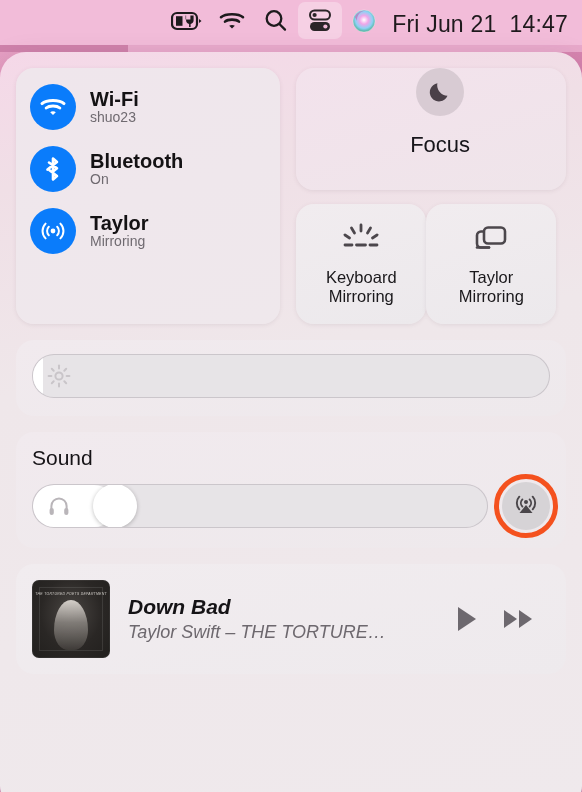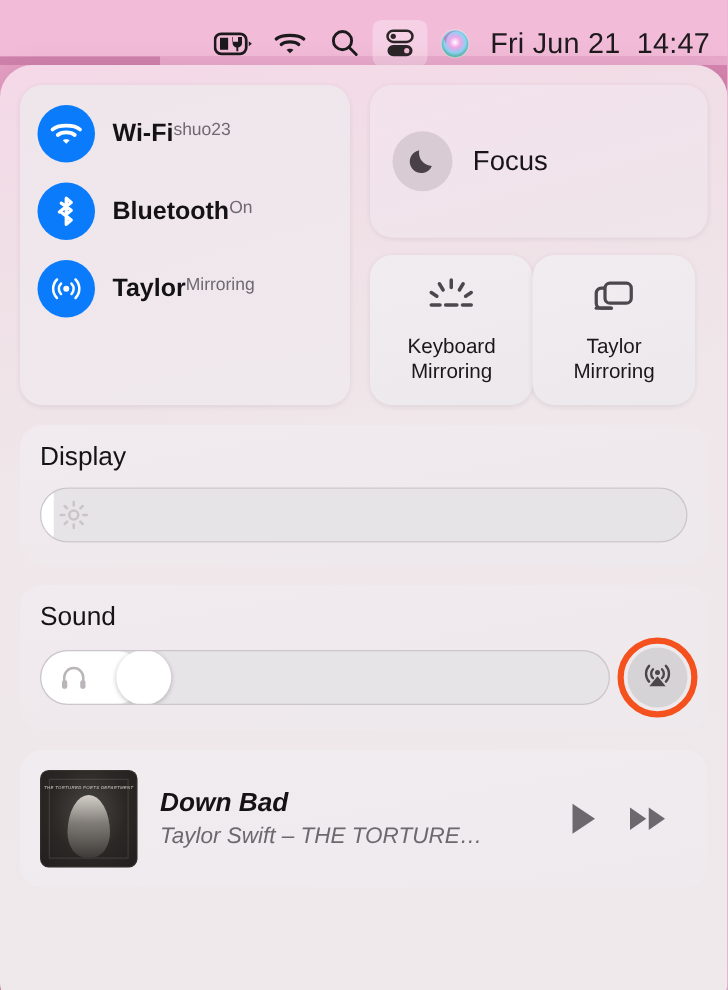--- a/index.html
+++ b/index.html
@@ -19,22 +19,22 @@
   }
 
   
   .menubar {
     position: absolute; top: 0; left: 0; width: 582px; height: 45px;
     background: #f2bcd9;
     display: flex; align-items: center;
     z-index: 40;
   }
   .menubar-right {
-    position: absolute; right: 0; top: 12px; height: 45px;
-    display: flex; align-items: center; gap: 0px;
+    position: absolute; right: 0; top: 2px; height: 45px;
+    display: flex; gap: 0px;
     padding-right: 14px;
   }
   .mb-item {
     height: 37px; min-width: 44px;
     display: flex; align-items: center; justify-content: center;
     border-radius: 7px;
     padding: 0 7px;
   }
   .mb-item.active { background: rgba(255,255,255,0.30); }
   .mb-clock {
@@ -60,37 +60,38 @@
     padding: 16px 16px 0 16px;
     z-index: 50;
     overflow: hidden;
   }
   .cc-row { display: flex; gap: 16px; }
 
   .module {
     background: rgba(255,255,255,0.55);
     border-radius: 18px;
     box-shadow: 0 1px 4px rgba(90,60,80,0.10);
+    flex-direction: column;
   }
 
   
   .conn {
     width: 268px;
     padding: 16px 14px;
     display: flex; flex-direction: column; gap: 16px;
     background: linear-gradient(165deg,#efe6ec 0%, #efe8ec 100%);
   }
   .conn-item { display: flex; align-items: center; gap: 14px; }
   .icon-circle {
     width: 46px; height: 46px; border-radius: 50%;
     background: #0a7cfb;
     display: flex; align-items: center; justify-content: center;
     flex-shrink: 0;
   }
-  .conn-text { display: flex; flex-direction: row; line-height: 1.12; }
+  .conn-text { display: flex; flex-direction: column; line-height: 1.12; }
   .conn-title { font-size: 20px; font-weight: bold; color: #141214; }
   .conn-sub { font-size: 14px; color: #6f6a70; }
 
   
   .right-col { display: flex; flex-direction: column; gap: 14px; width: 274px; }
   .focus-tile {
     height: 122px;
     display: flex; align-items: center; gap: 16px;
     padding-left: 18px;
     border-radius: 18px;
@@ -369,21 +370,20 @@
               <span>Taylor</span><br>
               <span>Mirroring</span>
             </span>
           </div>
 
         </div>
       </div>
     </div>
 
     <div class="slider-module">
-      <div class="slider-title">Display</div>
       <div class="track">
         <div class="track-fill" id="display-fill" style="width: 2%;"></div>
         <span class="track-glyph">
           <svg width="24" height="24" viewBox="0 0 24 24">
             <circle cx="12" cy="12" r="3.6" fill="none" stroke="#c9c5c9" stroke-width="2"></circle>
             <g stroke="#c9c5c9" stroke-width="2" stroke-linecap="round">
               <line x1="12" y1="1.6" x2="12" y2="4.4"></line>
               <line x1="12" y1="19.6" x2="12" y2="22.4"></line>
               <line x1="1.6" y1="12" x2="4.4" y2="12"></line>
               <line x1="19.6" y1="12" x2="22.4" y2="12"></line>

